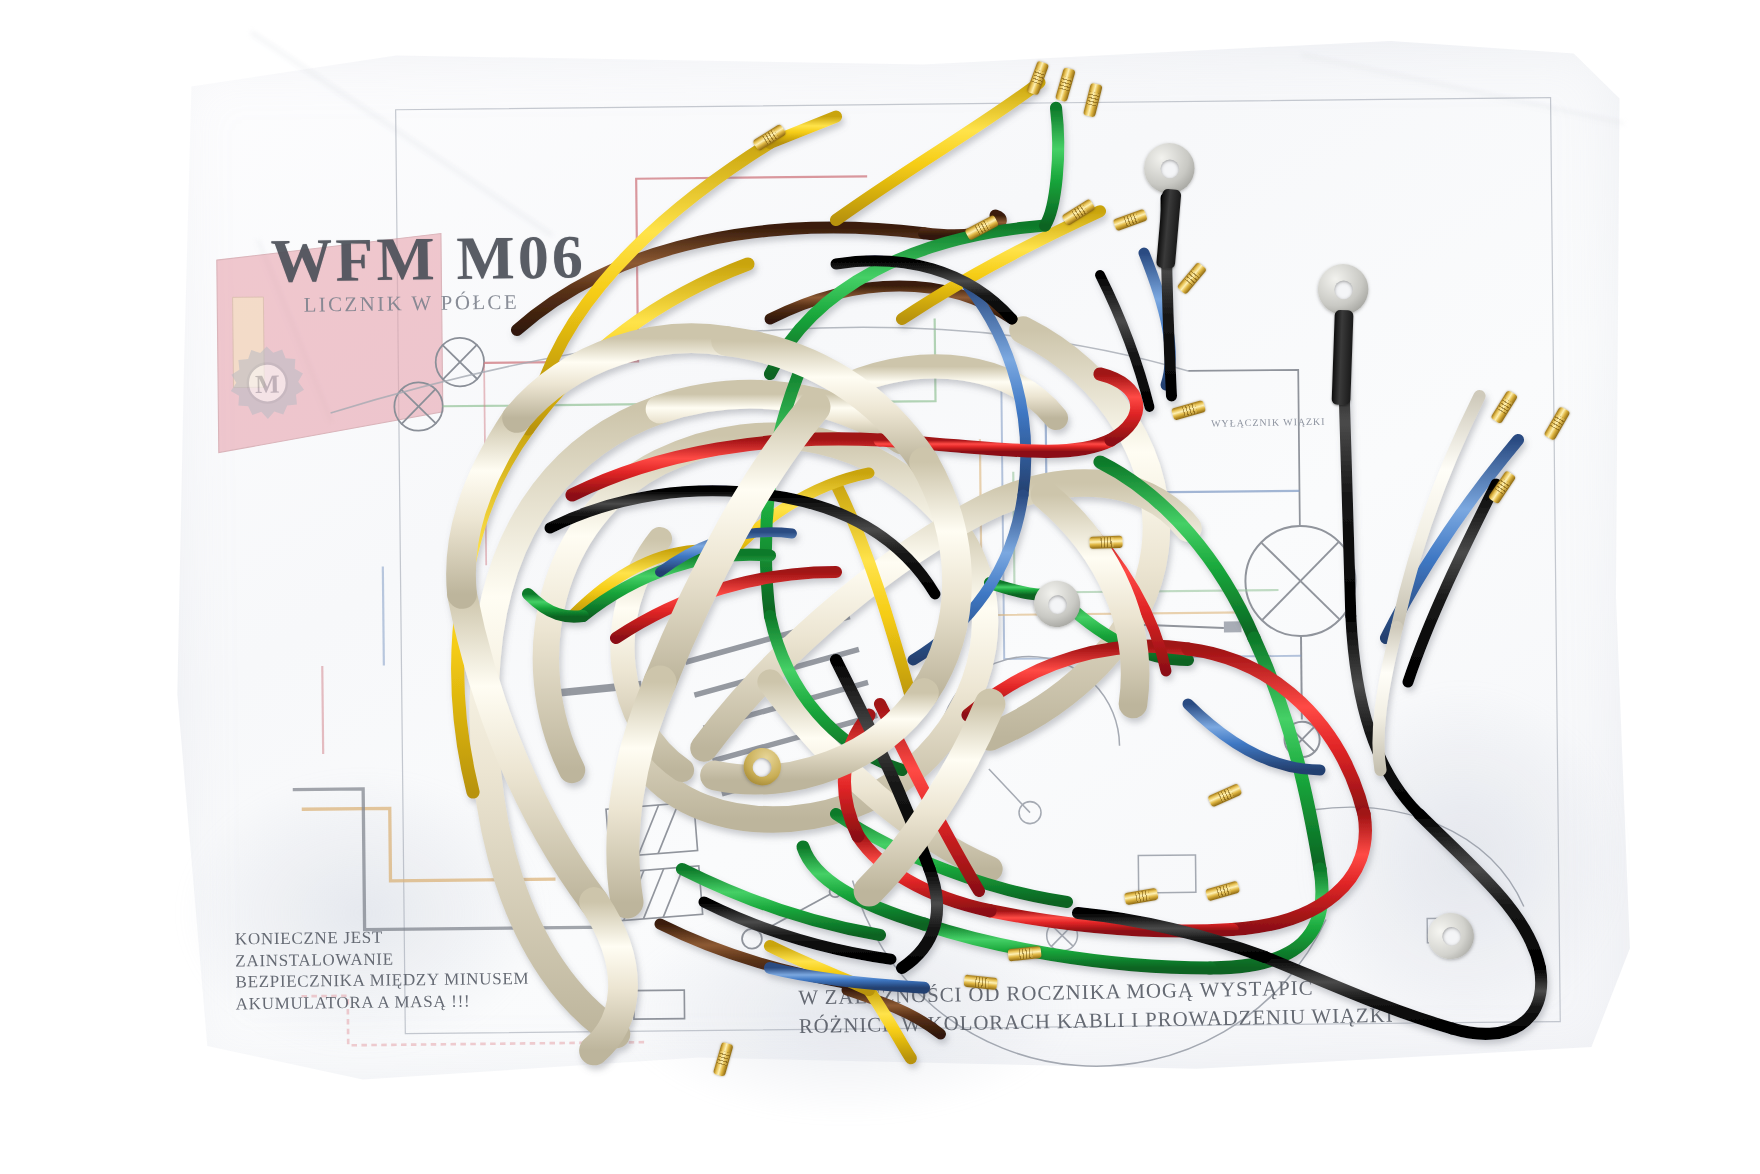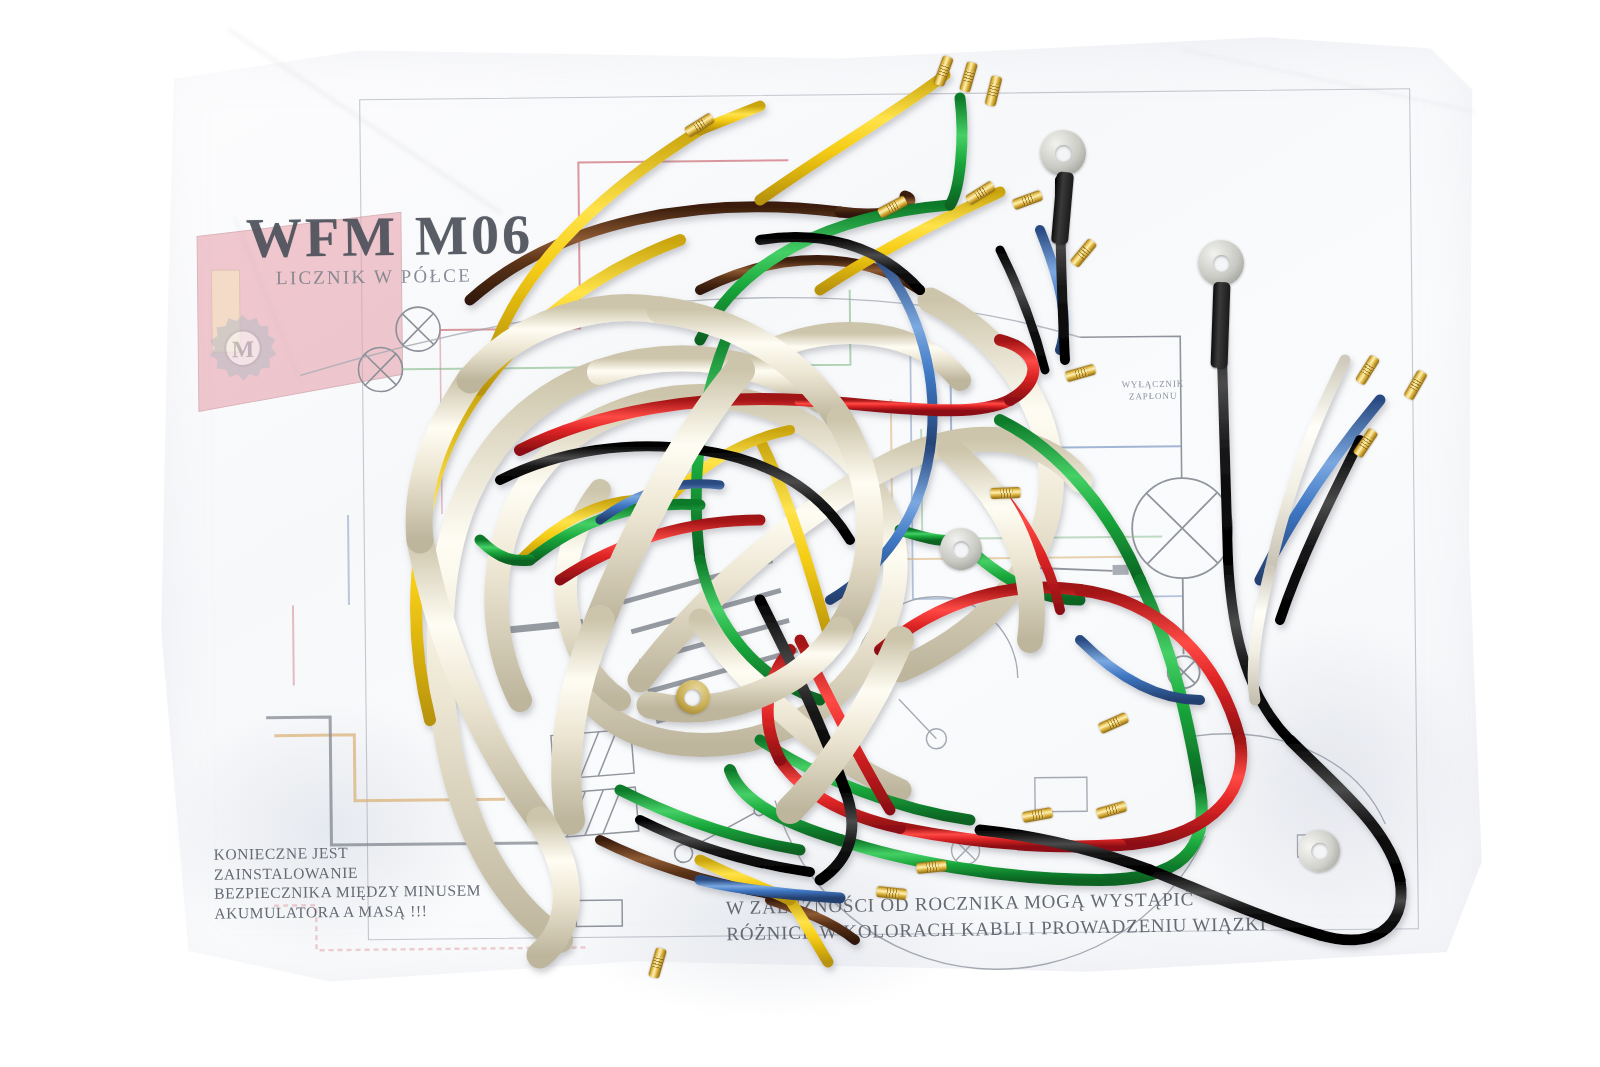--- a/index.html
+++ b/index.html
@@ -194,21 +194,21 @@
         <line x1="800" y1="802" x2="820" y2="822"></line>
         <line x1="820" y1="802" x2="800" y2="822"></line>
       </g>
 
       <path d="M1040,700 C1120,690 1200,720 1230,790" fill="none" stroke="#8a909b" stroke-width="1.3"></path>
       <rect x="1142" y="800" width="30" height="22" fill="none" stroke="#8a909b" stroke-width="1.3"></rect>
     </svg>
   </div>
 
   <div class="sch-label" style="left:1098px;top:378px;width:110px;">
-    <span>WYŁĄCZNIK ZAPŁONU</span>
+    <span>WYŁĄCZNIK WIĄZKI</span>
   </div>
 
   <div class="title">WFM M06</div>
   <div class="subtitle">LICZNIK W PÓŁCE</div>
 
   <div class="logo">
     <svg viewBox="0 0 100 100">
       <path d="M50 4 L58 12 L69 8 L73 19 L85 20 L84 32 L94 38 L88 48 L95 58 L85 64 L86 76 L74 77 L69 88 L58 84 L50 93 L42 84 L31 88 L26 77 L14 76 L15 64 L5 58 L12 48 L6 38 L16 32 L15 20 L27 19 L31 8 L42 12 Z" fill="#b9bcc4"></path>
       <circle cx="50" cy="49" r="24" fill="#fafbfc"></circle>
       <circle cx="50" cy="49" r="24" fill="none" stroke="#a9adb6" stroke-width="3"></circle>

